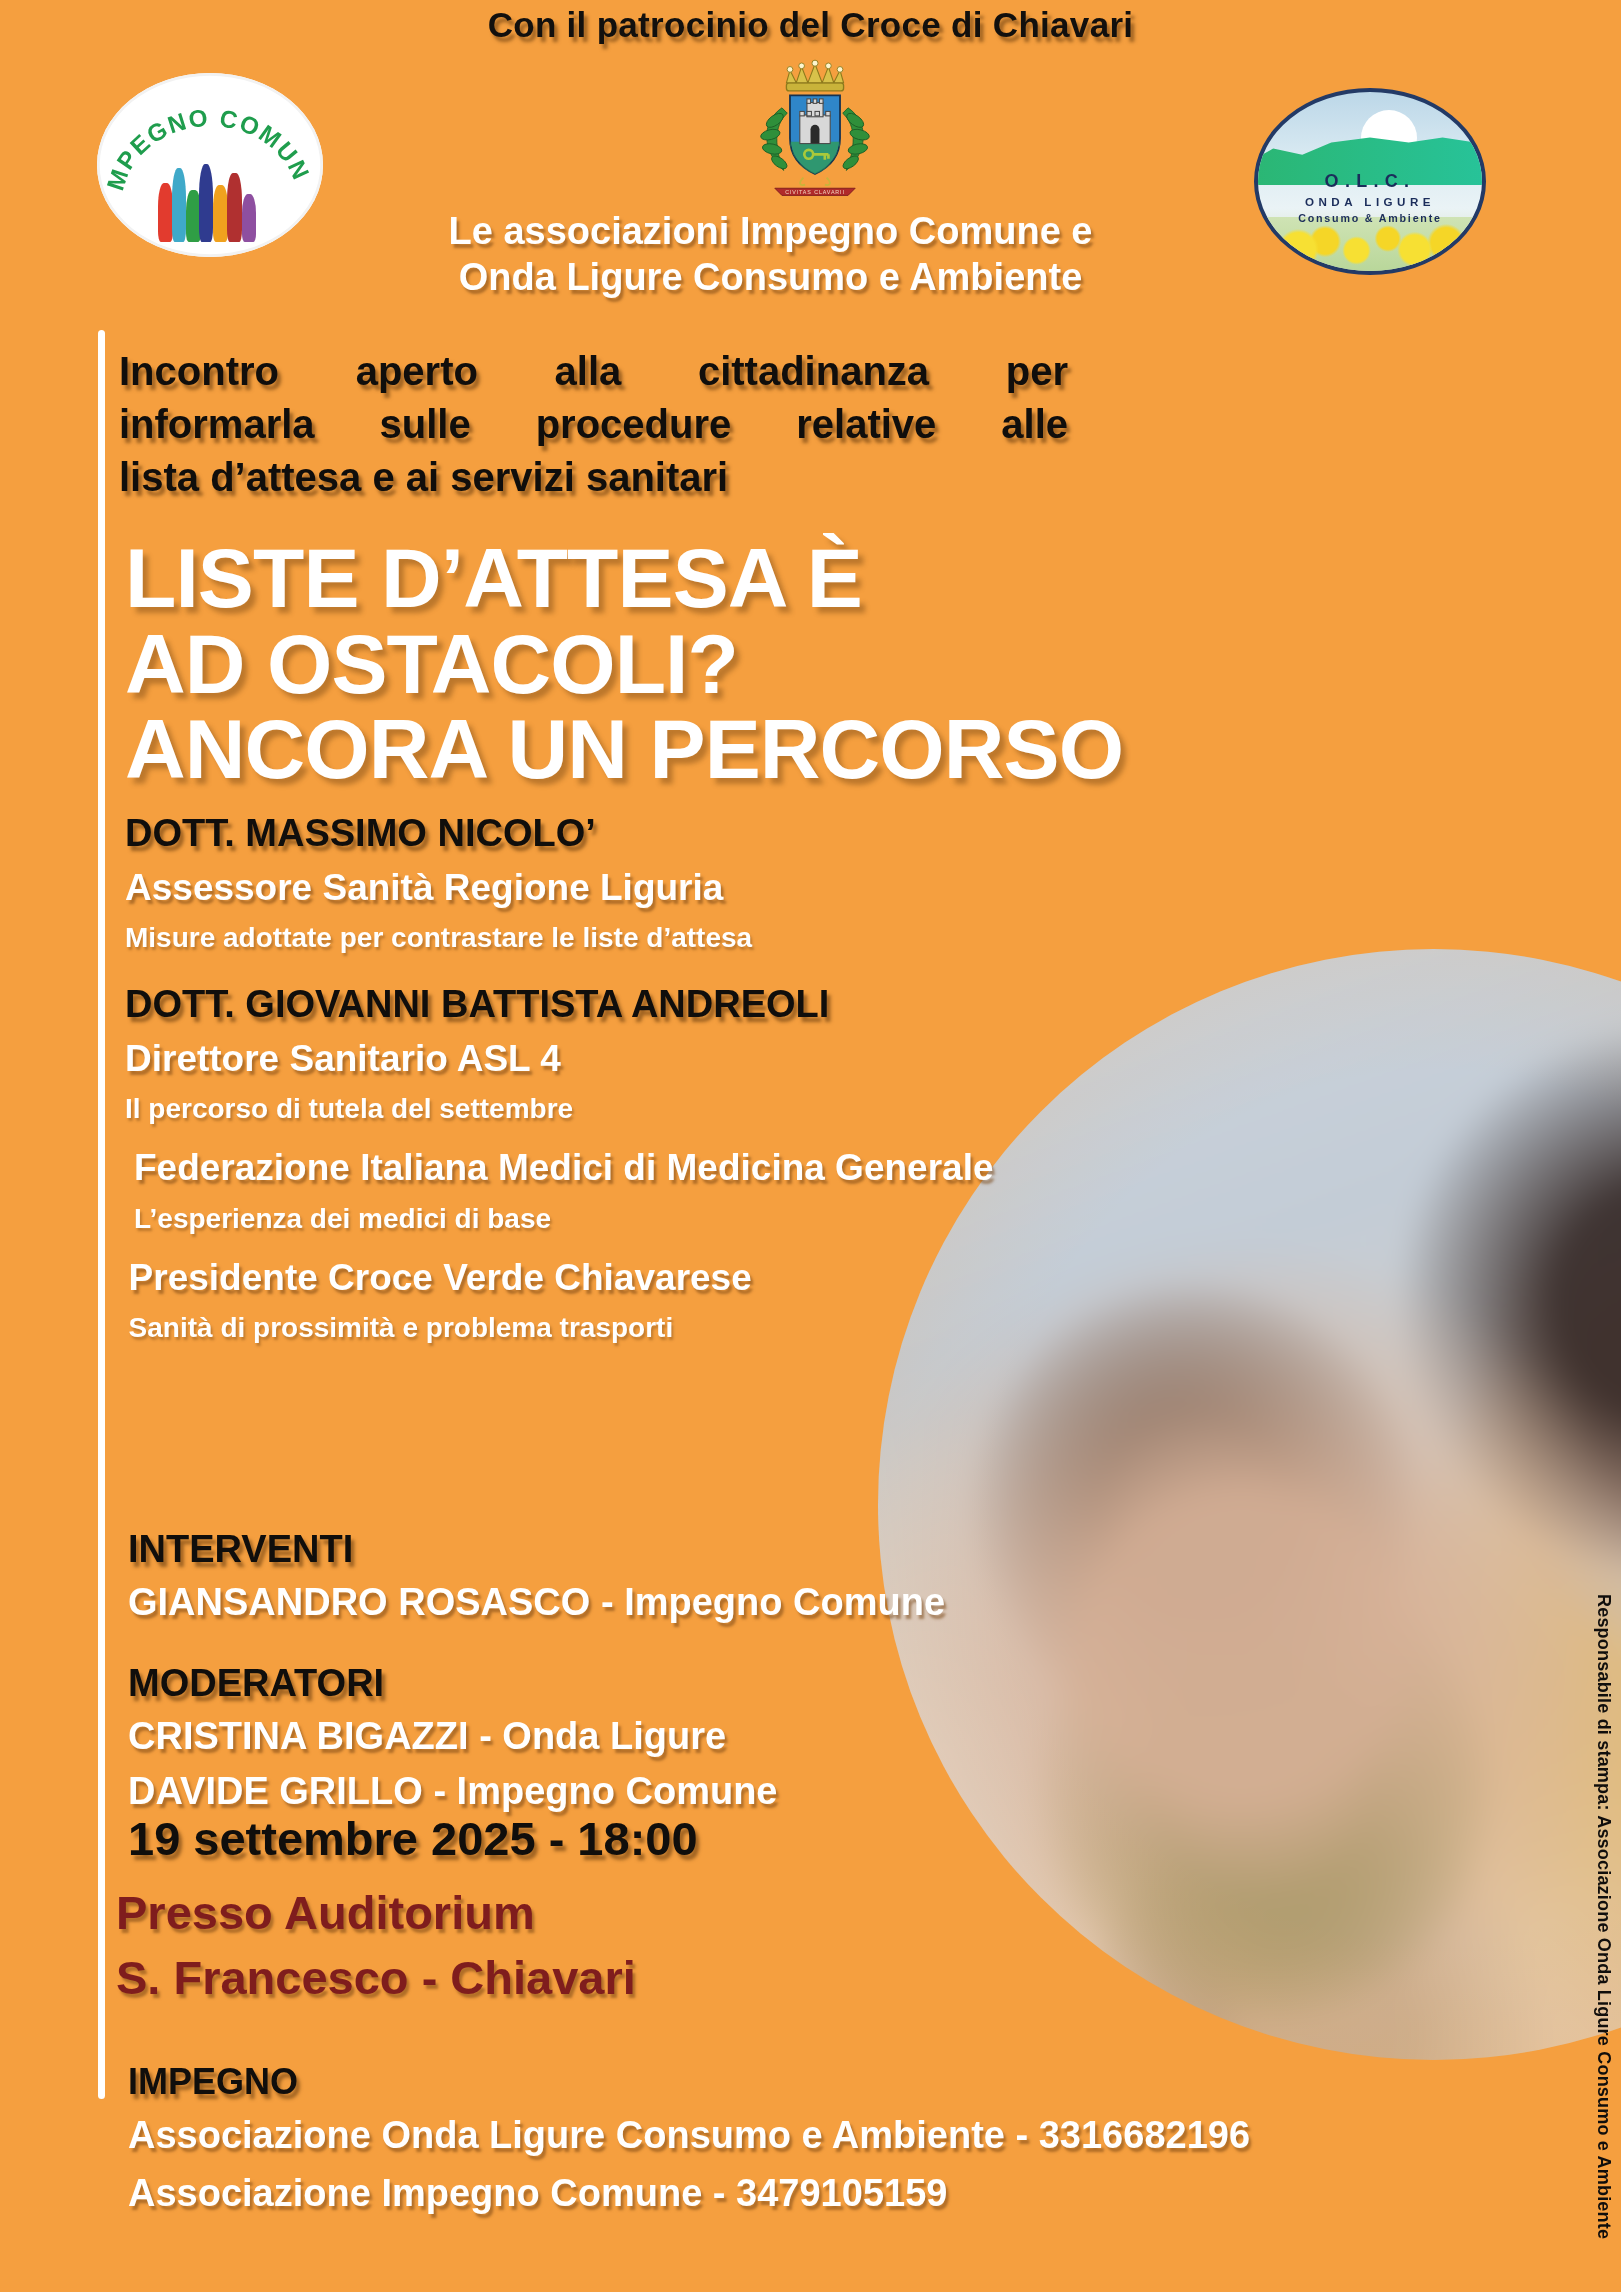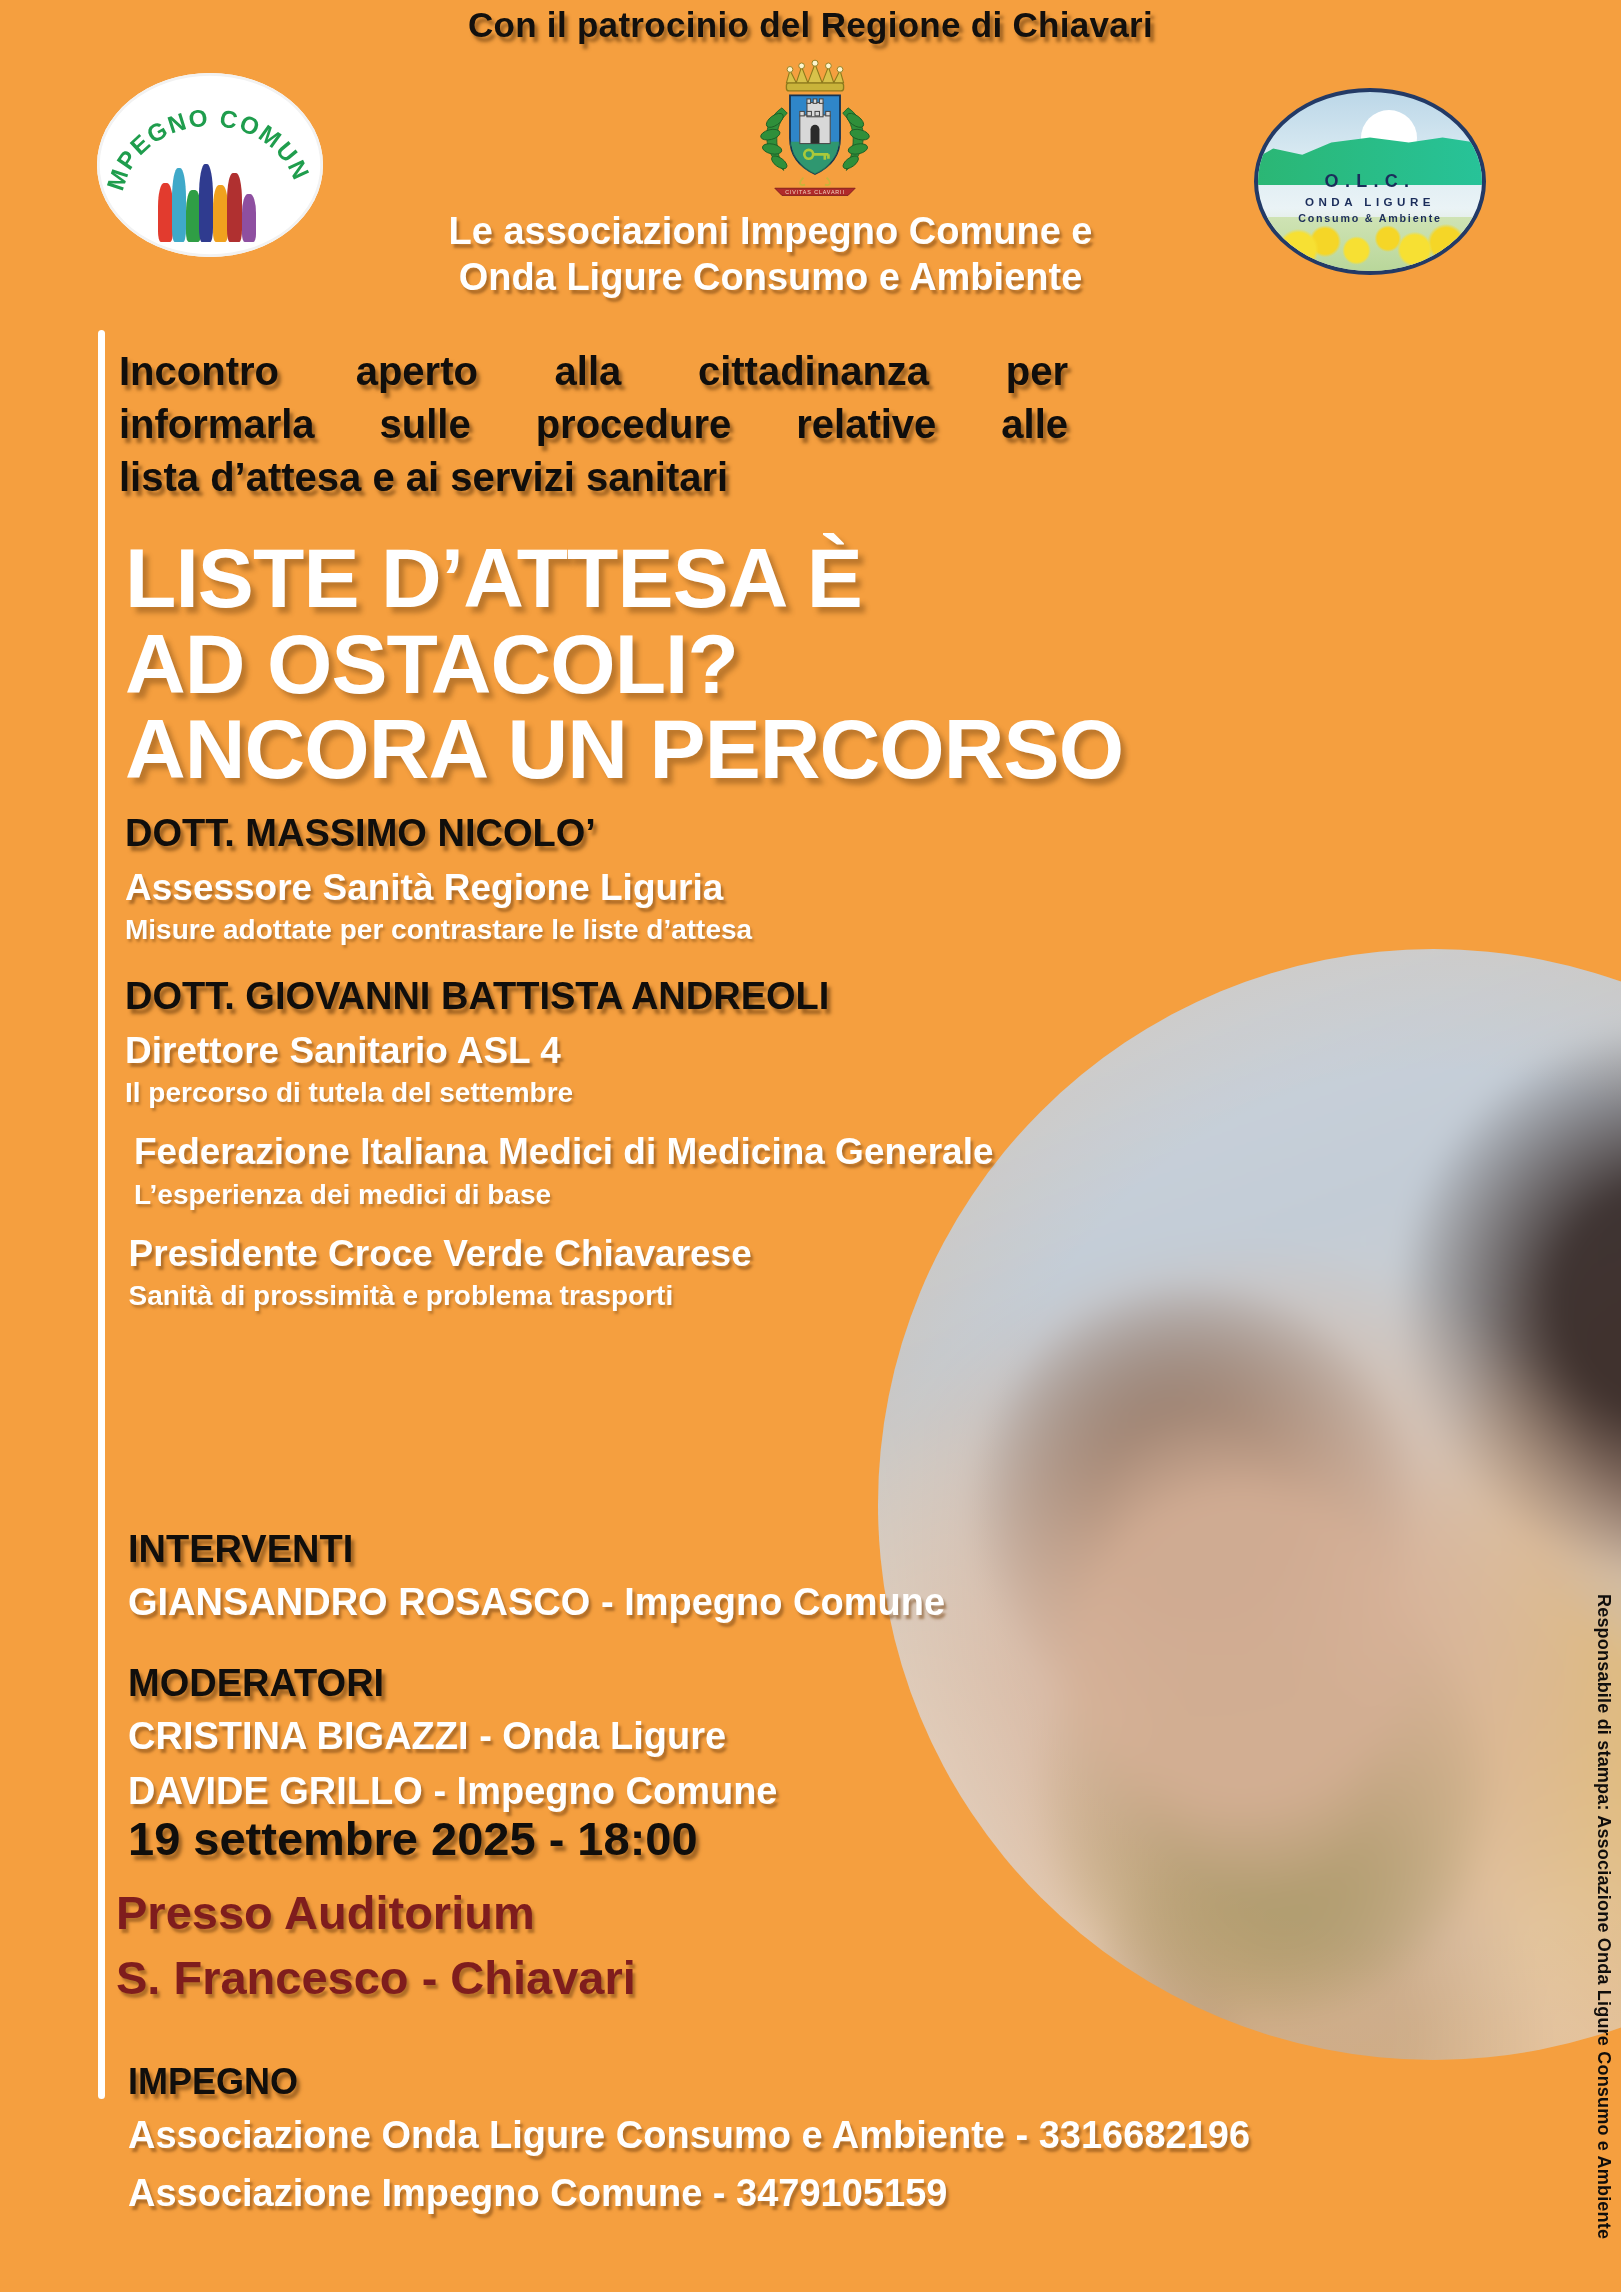--- a/index.html
+++ b/index.html
@@ -100,21 +100,21 @@
     color:#ffffff;font-weight:bold;font-size:84px;line-height:1.02;
     letter-spacing:-0.9px;
   }
   .headline div{ text-shadow:5.4px 6.3px 5.4px rgba(120,70,20,.45); }
 
   
   .speakers{ position:absolute;left:125px;top:811px;width:1182px;z-index:5; }
   .sp{ margin-bottom:18px; }
   .sp .name{ color:#100e0c;font-weight:bold;font-size:38px;line-height:1.2; }
   .sp .role{ color:#ffffff;font-weight:bold;font-size:37px;line-height:1.28;margin-top:7.2px; }
-  .sp .topic{ color:#ffffff;font-weight:bold;font-size:28px;line-height:1.25;margin-top:1px; }
+  .sp .topic{ color:#ffffff;font-weight:bold;font-size:28px;line-height:1.25;margin-top:9px; }
 
   .sp2{ margin-top:27px; }
   .sp3{ margin-top:12.5px; padding-left:9px; }
   .sp4{ margin-top:16px; padding-left:3.6px; }
 
   
   .block{ position:absolute;left:128px;width:1075px;z-index:5; }
   .blk-label{ color:#100e0c;font-weight:bold;font-size:38px;line-height:1.2; }
   .blk-item{ color:#ffffff;font-weight:bold;font-size:38px;line-height:1.3;margin-top:5.4px; }
 
@@ -199,21 +199,21 @@
 
 <div class="poster">
 
   <div class="photo-wrap">
     <div class="photo"></div>
     <div class="photo-soft"></div>
   </div>
 
   <div class="vrule"></div>
 
-  <div class="patrocinio sh-dark">Con il patrocinio del Regione di Chiavari</div>
+  <div class="patrocinio sh-dark">Con il patrocinio del Croce di Chiavari</div>
 
   <div class="logo-ic">
     <div class="disc"></div>
     <div class="ic-ring-text">
       <svg viewBox="0 0 252 205" xmlns="http://www.w3.org/2000/svg" aria-hidden="true">
         <defs>
             <path id="arc" d="M 30 128 A 98 86 0 0 1 222 128"></path>
           </defs>
         <text font-family="Liberation Sans, sans-serif" font-size="27" font-weight="bold" fill="#1f9d4d" letter-spacing="2">
           <textPath href="#arc" startOffset="50%" text-anchor="middle">IMPEGNO COMUNE</textPath>

